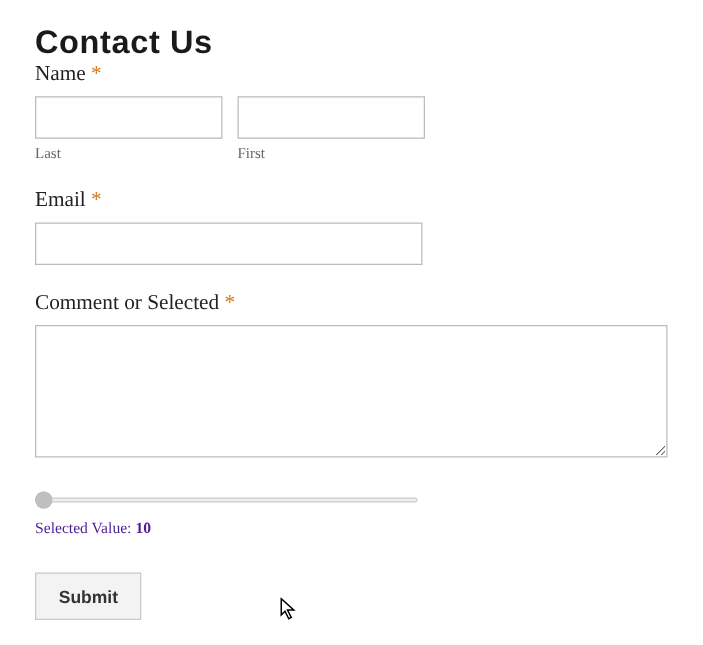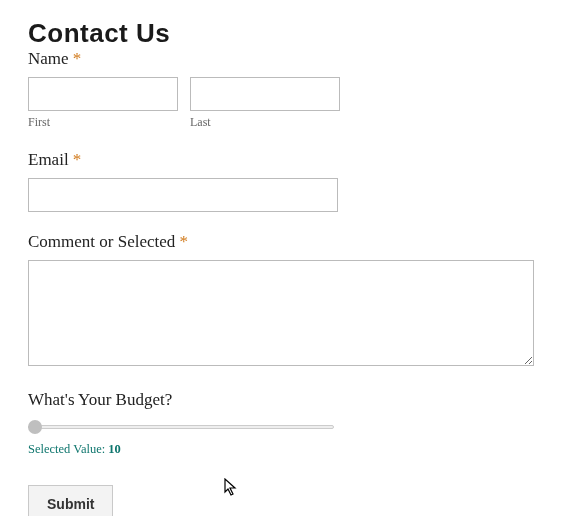--- a/index.html
+++ b/index.html
@@ -70,21 +70,21 @@
     top: 2px;
     left: 0;
     width: 14px;
     height: 14px;
     background: #bfbfbf;
     border-radius: 50%;
     cursor: pointer;
   }
   .selected-line {
     font-size: 12.5px;
-    color: #0f766e;
+    color: #4c1d95;
     margin-top: 6px;
     font-family: Georgia, serif;
   }
   .selected-line .val { font-weight: 700; }
   .submit-row { margin-top: 28px; }
   button.submit {
     font-family: 'Segoe UI', Arial, sans-serif;
     font-weight: 700;
     font-size: 14px;
     color: #333;
@@ -108,25 +108,25 @@
 <h1 class="page-title">Contact Us</h1>
 
 <div class="field">
   <label class="field-label">
     <span>Name</span>
     <span class="req">*</span>
   </label>
   <div class="name-row">
     <div class="name-col">
       <input type="text" value="" style="">
-      <span class="sublabel">First</span>
+      <span class="sublabel">Last</span>
     </div>
     <div class="name-col">
       <input type="text" value="" style="">
-      <span class="sublabel">Last</span>
+      <span class="sublabel">First</span>
     </div>
   </div>
 </div>
 
 <div class="field">
   <label class="field-label">
     <span>Email</span>
     <span class="req">*</span>
   </label>
   <input type="email" class="email" value="" style="">
@@ -134,21 +134,20 @@
 
 <div class="field">
   <label class="field-label">
     <span>Comment or Selected</span>
     <span class="req">*</span>
   </label>
   <textarea style=""></textarea>
 </div>
 
 <div class="field">
-  <label class="field-label">What's Your Budget?</label>
   <div class="slider-wrap">
     <div class="slider-track"></div>
     <div class="slider-thumb"></div>
   </div>
   <div class="selected-line">
     <span>Selected Value: </span><span class="val">10</span>
   </div>
 </div>
 
 <div class="submit-row">

